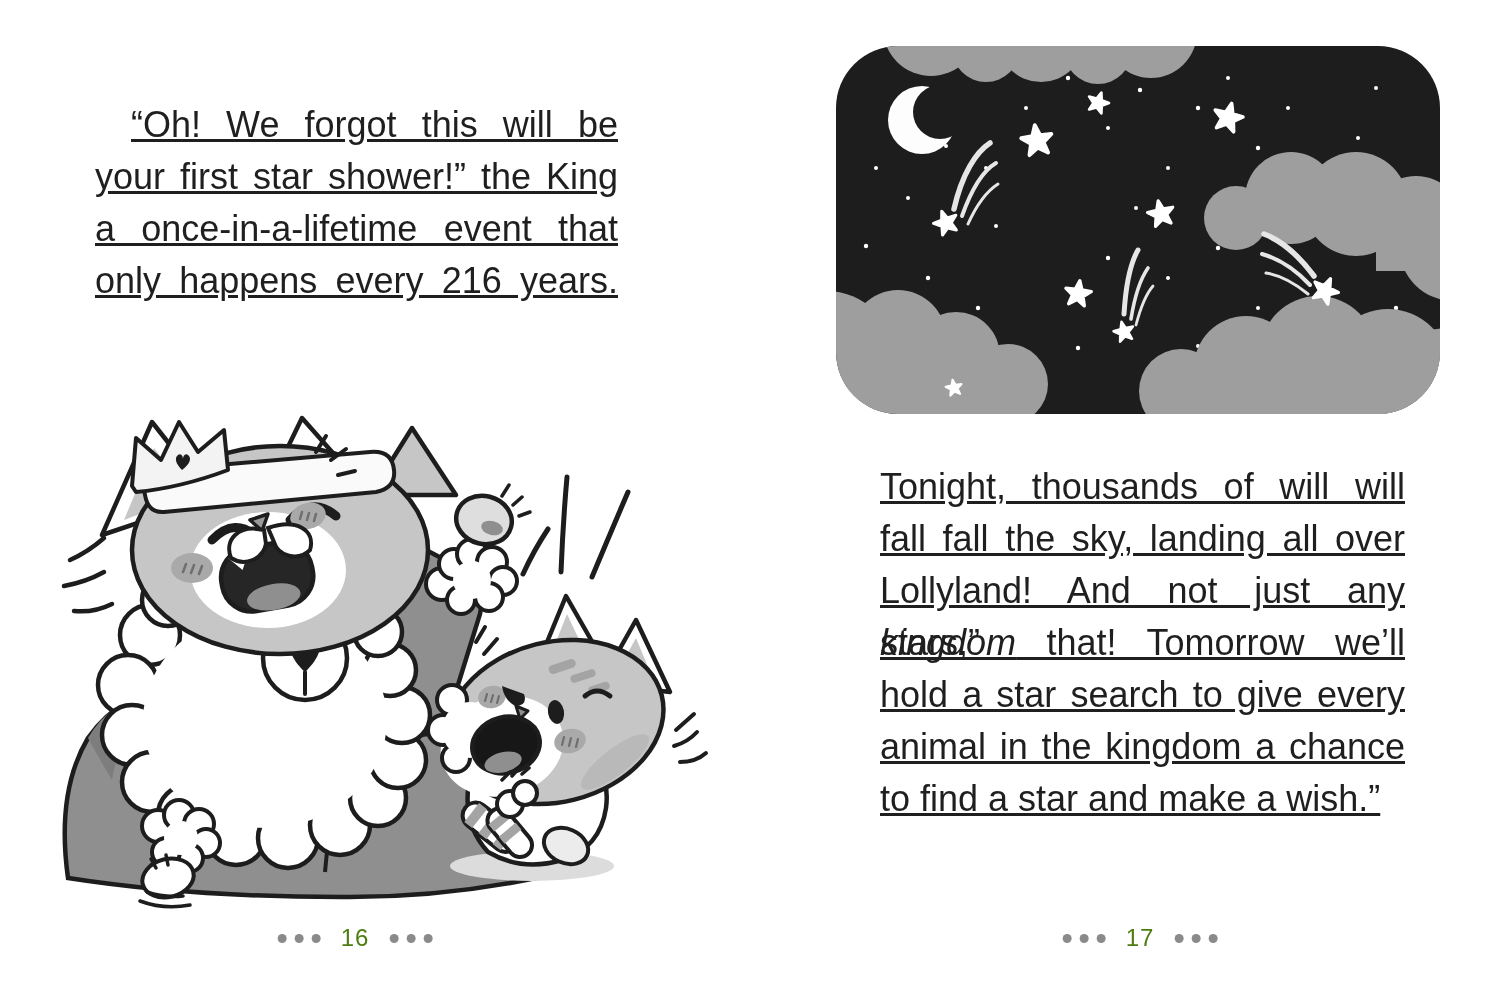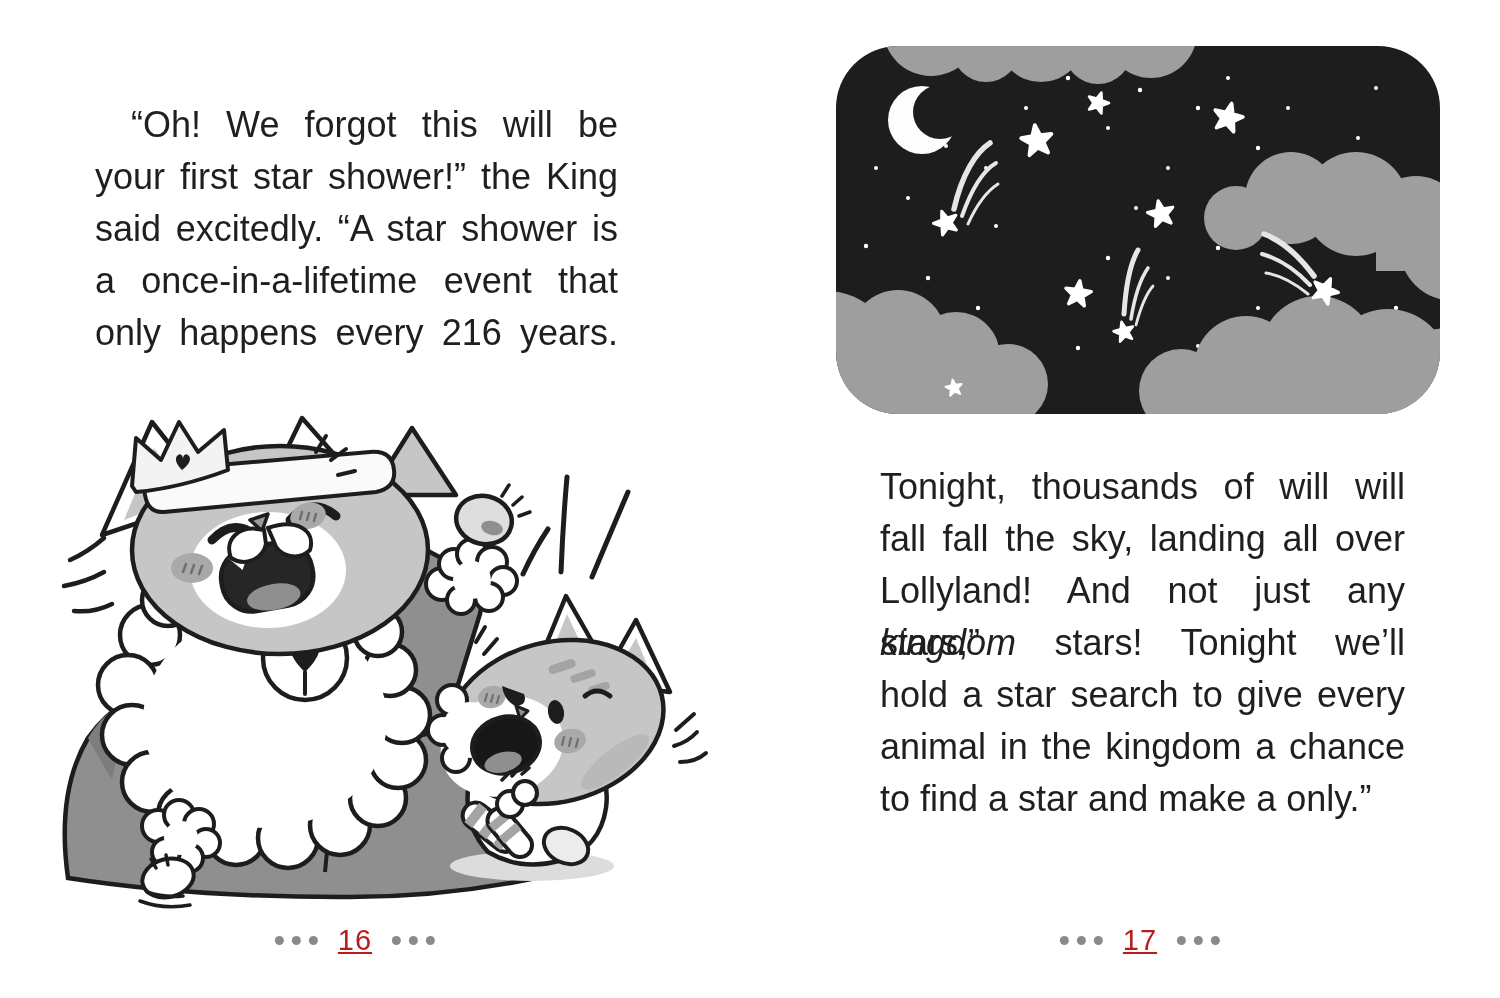--- a/index.html
+++ b/index.html
@@ -3,52 +3,51 @@
 <meta charset="utf-8">
 <style>
   html,body{margin:0;padding:0;}
   body{
     width:1500px;height:998px;position:relative;overflow:hidden;
     background:#ffffff;
     font-family:"Liberation Sans",sans-serif;
     color:#1f1f1f;
   }
   .textblock{position:absolute;font-size:36px;line-height:52px;color:#1f1f1f;}
-  .tline{display:block;text-align:justify;text-align-last:justify;height:52px;white-space:normal;}
+  .tline{display:block;text-align:justify;text-align-last:justify;height:52px;white-space:normal;text-decoration:underline;}
   .tline.indent{text-indent:36px;}
   .tline.lastleft{text-align-last:left;}
   .it{font-style:italic;}
   .pagemark{
     position:absolute;display:flex;align-items:center;gap:20px;
     transform:translateX(-50%);
   }
   .dots{display:flex;align-items:center;gap:8px;}
   .dot{width:9px;height:9px;border-radius:50%;background:#8a8a8a;display:inline-block;}
-  .pagenum{font-size:29px;letter-spacing:1px;color:#b91c1c;text-decoration:underline;}
+  .pagenum{font-size:24px;letter-spacing:1px;color:#4d7c0f;}
   svg{position:absolute;display:block;}
 </style>
 </head>
 <body>
 
 <div class="textblock" style="left:95px;top:99px;width:523px;">
   <div class="tline indent">“Oh! We forgot this will be</div>
   <div class="tline">your first star shower!” the King</div>
-  <div class="tline">said excitedly. “A star shower is</div>
   <div class="tline">a once-in-a-lifetime event that</div>
   <div class="tline">only happens every 216 years.</div>
 </div>
 
 <div class="textblock" style="left:880px;top:461px;width:525px;">
   <div class="tline"><span>Tonight, thousands of will will</span></div>
   <div class="tline"><span>fall fall the sky, landing all over</span></div>
   <div class="tline"><span>Lollyland! And not just any stars,”</span></div>
-  <div class="tline"><span class="it">kingdom</span><span> stars! Tonight we’ll</span></div>
+  <div class="tline"><span class="it">kingdom</span><span> that! Tomorrow we’ll</span></div>
   <div class="tline"><span>hold a star search to give every</span></div>
   <div class="tline"><span>animal in the kingdom a chance</span></div>
-  <div class="tline lastleft"><span>to find a star and make a only.”</span></div>
+  <div class="tline lastleft"><span>to find a star and make a wish.”</span></div>
 </div>
 
 <svg style="left:836px;top:46px;" width="604" height="368" viewBox="0 0 604 368">
   <defs>
     <clipPath id="skyclip">
         <rect x="0" y="0" width="604" height="368" rx="62" ry="62"></rect>
       </clipPath>
     <path id="star" d="M0,-10 L2.47,-3.4 L9.51,-3.09 L3.99,1.3 L5.88,8.09 L0,4.2 L-5.88,8.09 L-3.99,1.3 L-9.51,-3.09 L-2.47,-3.4 Z"></path>
   </defs>
   <g clip-path="url(#skyclip)">

